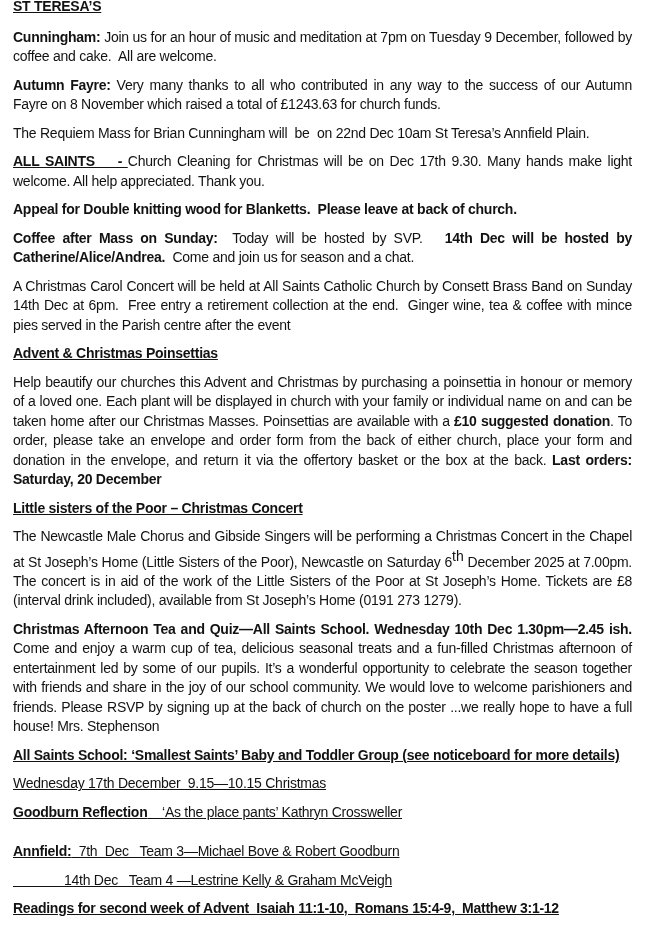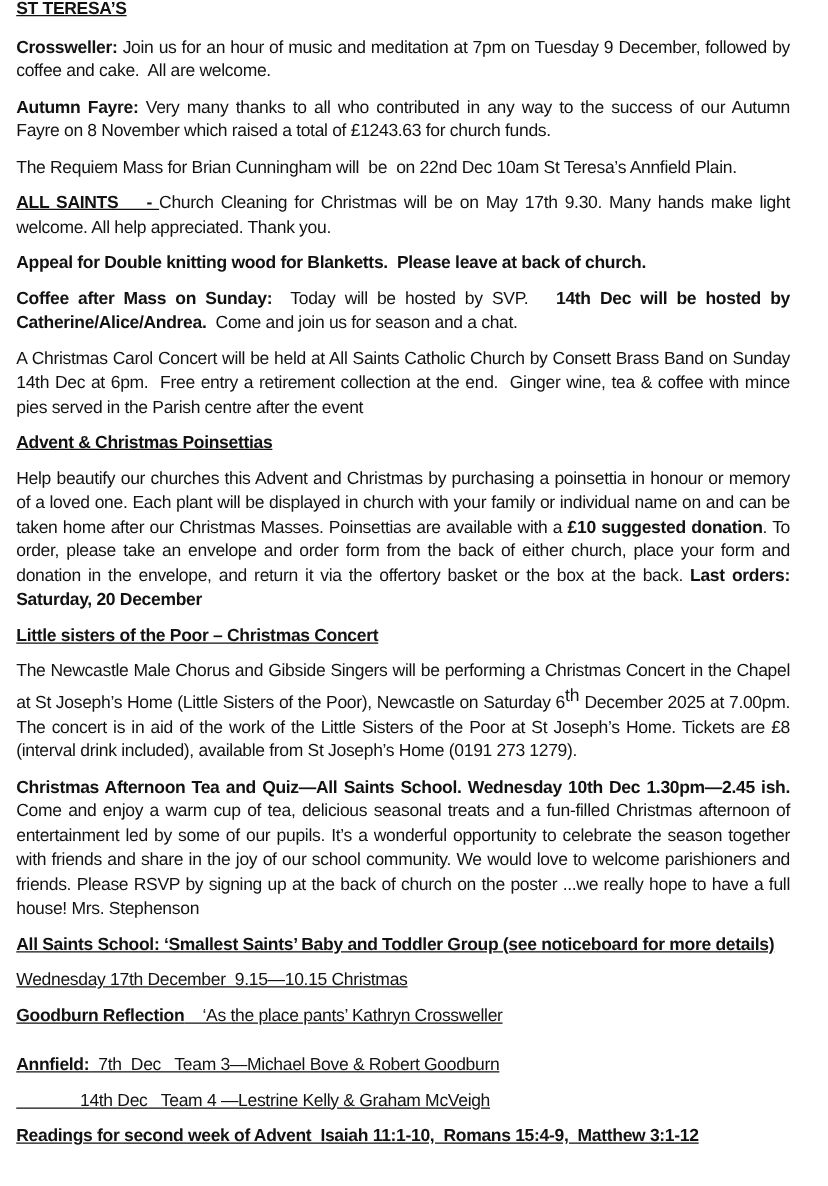--- a/index.html
+++ b/index.html
@@ -37,27 +37,27 @@
   .mt-sm { margin-top: 12px; }
   .tight { margin-bottom: 0; }
 </style>
 </head>
 <body>
 
 <div class="page">
 
   <div class="title"><span class="u">ST TERESA’S</span></div>
 
-  <p><span class="b">Crossweller:</span><span> Join us for an hour of music and meditation at 7pm on Tuesday 9 December, followed by coffee and cake.  All are welcome.</span></p>
+  <p><span class="b">Cunningham:</span><span> Join us for an hour of music and meditation at 7pm on Tuesday 9 December, followed by coffee and cake.  All are welcome.</span></p>
 
   <p><span class="b">Autumn Fayre:</span><span> Very many thanks to all who contributed in any way to the success of our Autumn Fayre on 8 November which raised a total of £1243.63 for church funds.</span></p>
 
   <p><span>The Requiem Mass for Brian Cunningham will  be  on 22nd Dec 10am St Teresa’s Annfield Plain.</span></p>
 
-  <p><span class="b u">ALL SAINTS    - </span><span>Church Cleaning for Christmas will be on May 17th 9.30. Many hands make light welcome. All help appreciated. Thank you.</span></p>
+  <p><span class="b u">ALL SAINTS    - </span><span>Church Cleaning for Christmas will be on Dec 17th 9.30. Many hands make light welcome. All help appreciated. Thank you.</span></p>
 
   <p><span class="b">Appeal for Double knitting wood for Blanketts.  Please leave at back of church.</span></p>
 
   <p><span class="b">Coffee after Mass on Sunday:</span><span>  Today will be hosted by SVP.   </span><span class="b">14th Dec will be hosted by Catherine/Alice/Andrea.</span><span>  Come and join us for season and a chat.</span></p>
 
   <p><span>A Christmas Carol Concert will be held at All Saints Catholic Church by Consett Brass Band on Sunday 14th Dec at 6pm.  Free entry a retirement collection at the end.  Ginger wine, tea &amp; coffee with mince pies served in the Parish centre after the event</span></p>
 
   <div class="block">
     <p class="line tight"><span class="b">Advent &amp; Christmas Poinsettias</span></p>
     <p class="tight"><span>Help beautify our churches this Advent and Christmas by purchasing a poinsettia in honour or memory of a loved one. Each plant will be displayed in church with your family or individual name on and can be taken home after our Christmas Masses. Poinsettias are available with a </span><span class="b">£10 suggested donation</span><span>. To order, please take an envelope and order form from the back of either church, place your form and donation in the envelope, and return it via the offertory basket or the box at the back. </span><span class="b">Last orders: Saturday, 20 December</span></p>

